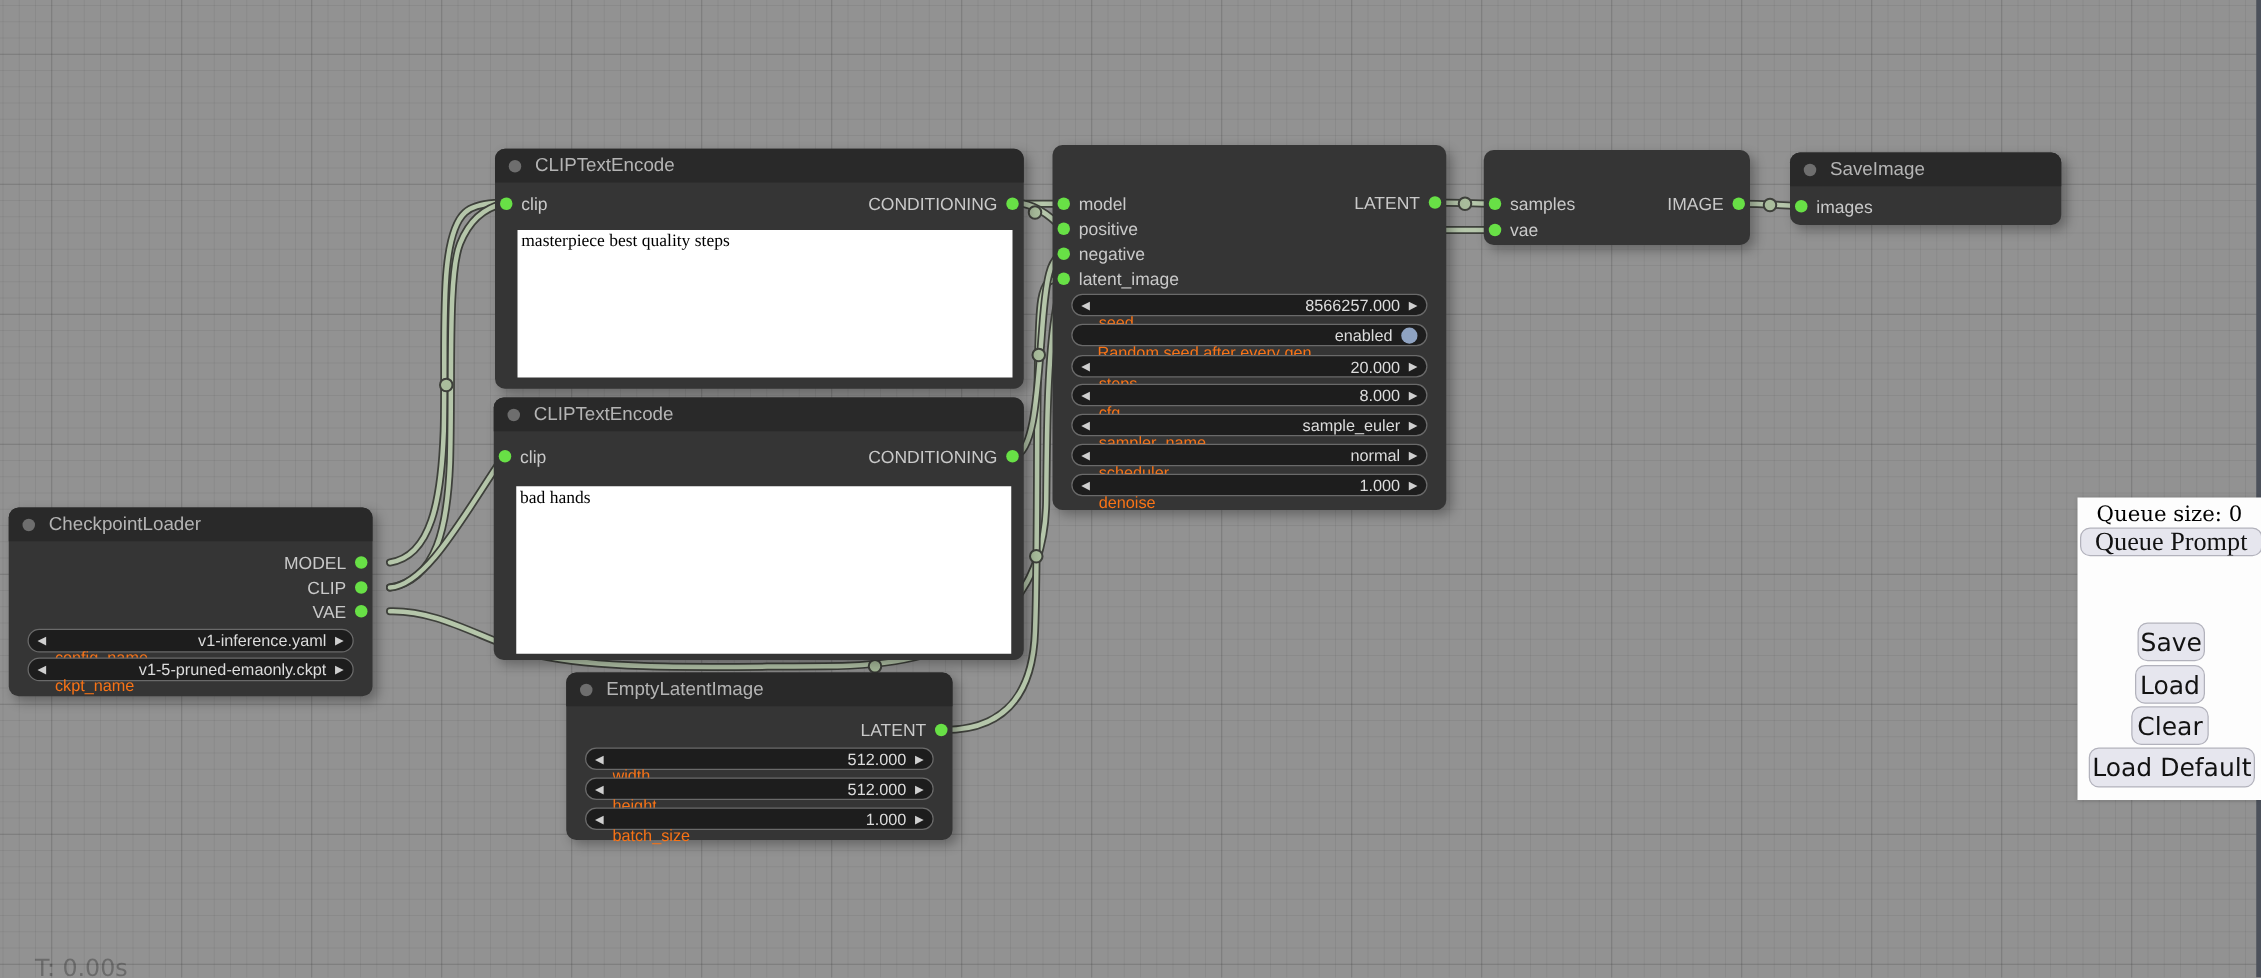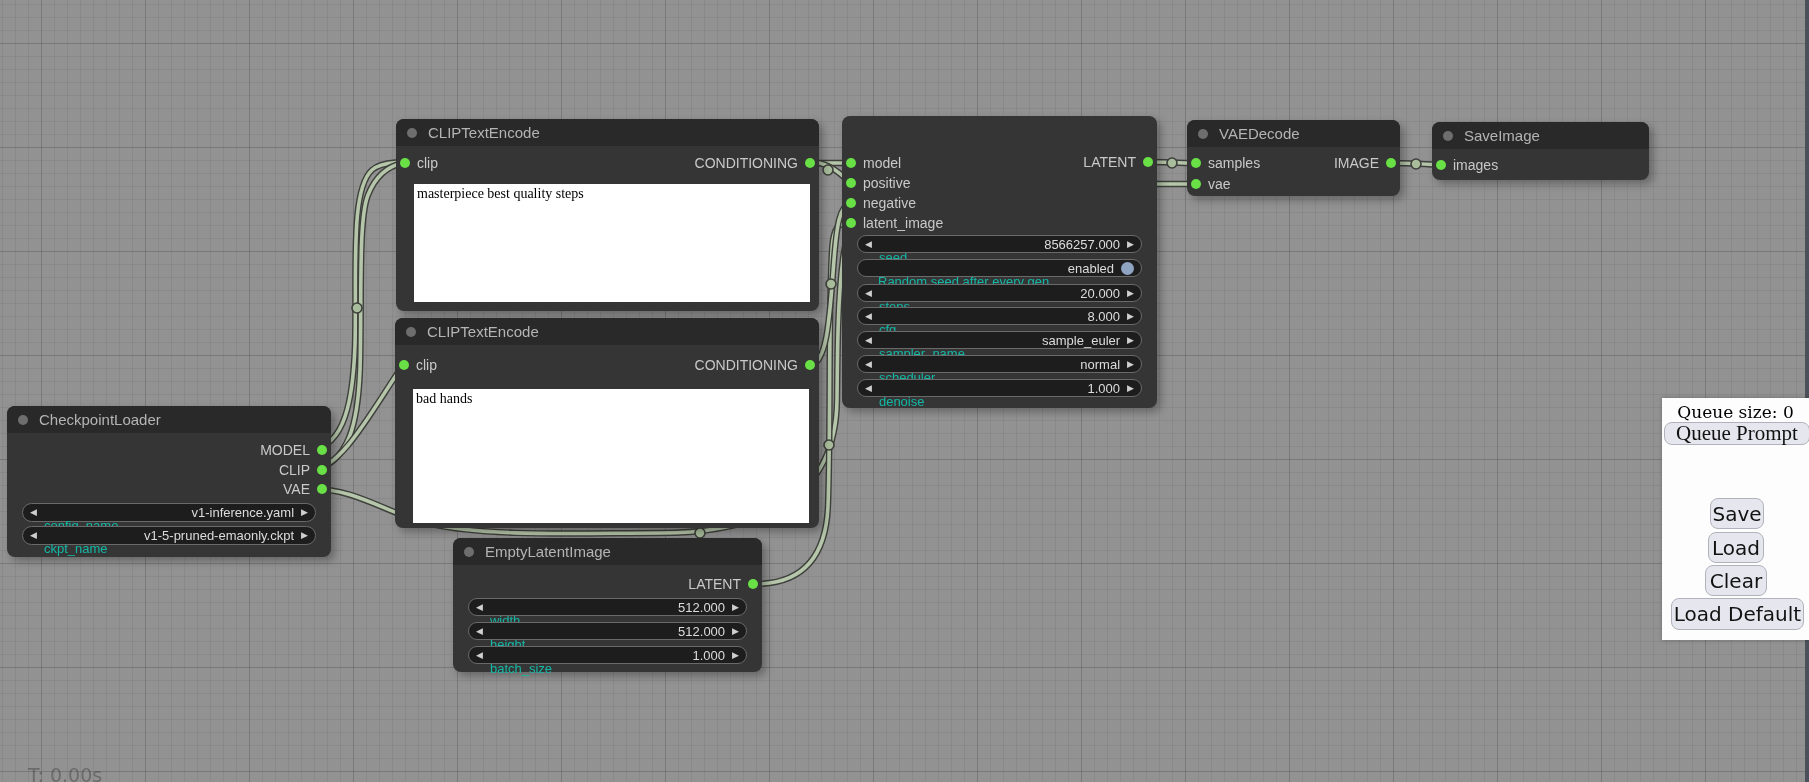--- a/index.html
+++ b/index.html
@@ -28,33 +28,33 @@
   .cdot{width:10px;height:10px;border-radius:50%;background:#6e6e6e;flex:none;}
   .port{position:absolute;height:20px;display:flex;align-items:center;gap:7px;
     color:#c9c9c9;font-size:14px;white-space:nowrap;}
   .port.in{left:4px;}
   .port.out{right:4px;}
   .pdot{width:10px;height:10px;border-radius:50%;background:#68e046;flex:none;}
   .widget{position:absolute;left:15px;right:15px;height:18px;background:#1d1d1d;
     border:1px solid #6a6a6a;border-radius:10px;display:flex;align-items:center;
     font-size:13px;padding:0 7px;box-sizing:border-box;white-space:nowrap;}
   .warr{color:#cfcfcf;font-size:9px;line-height:1;flex:none;}
-  .wlabel{color:#14b8a6;margin-left:7px;overflow:hidden;margin-top:26px;}
+  .wlabel{color:#f97316;margin-left:7px;overflow:hidden;margin-top:26px;}
   .wspace{flex:1;}
   .wvalue{color:#dcdcdc;margin-right:7px;}
   .widget.toggle .wlabel{margin-left:13px;}
   .tdot{width:13px;height:13px;border-radius:50%;background:#8fa3c2;flex:none;margin-right:0px;}
   .textwidget{position:absolute;background:#ffffff;color:#000;
     font-family:"Liberation Serif",serif;font-size:14px;line-height:1.3;
     padding:1px 3px;box-sizing:border-box;overflow:hidden;}
 
   
   #n-clip1{left:396px;top:119px;width:423px;height:192px;}
   #n-clip2{left:395px;top:318px;width:424px;height:210px;}
-  #n-ckpt {left:7px;  top:406px;width:324px;height:151px;}
+  #n-ckpt {left:7px;  top:406px;width:291px;height:151px;}
   #n-sampler{left:842px;top:116px;width:315px;height:292px;}
   #n-latent{left:453px;top:538px;width:309px;height:134px;}
   #n-vae {left:1187px;top:120px;width:213px;height:76px;}
   #n-save{left:1432px;top:122px;width:217px;height:58px;}
 
   #menu{position:absolute;left:1662px;top:398px;right:0;height:242px;background:#fdfdfd;
     z-index:5;box-shadow:0 0 4px rgba(0,0,0,0.25);}
   .qsize{position:absolute;top:4px;left:0;right:0;text-align:center;
     font-family:"DejaVu Serif",serif;font-size:17px;color:#000;}
   .mbtn{position:absolute;display:flex;align-items:center;justify-content:center;
@@ -282,24 +282,20 @@
   <div class="widget" style="top:108px">
     <span class="warr">◀</span>
     <span class="wlabel">batch_size</span>
     <span class="wspace"></span>
     <span class="wvalue">1.000</span>
     <span class="warr">▶</span>
   </div>
 </div>
 
 <div class="node" id="n-vae">
-  <div class="ntitle">
-    <span class="cdot"></span>
-    <span>VAEDecode</span>
-  </div>
   <div class="port in" style="top:33px">
     <span class="pdot"></span>
     <span>samples</span>
   </div>
   <div class="port in" style="top:54px">
     <span class="pdot"></span>
     <span>vae</span>
   </div>
   <div class="port out" style="top:33px">
     <span>IMAGE</span>

